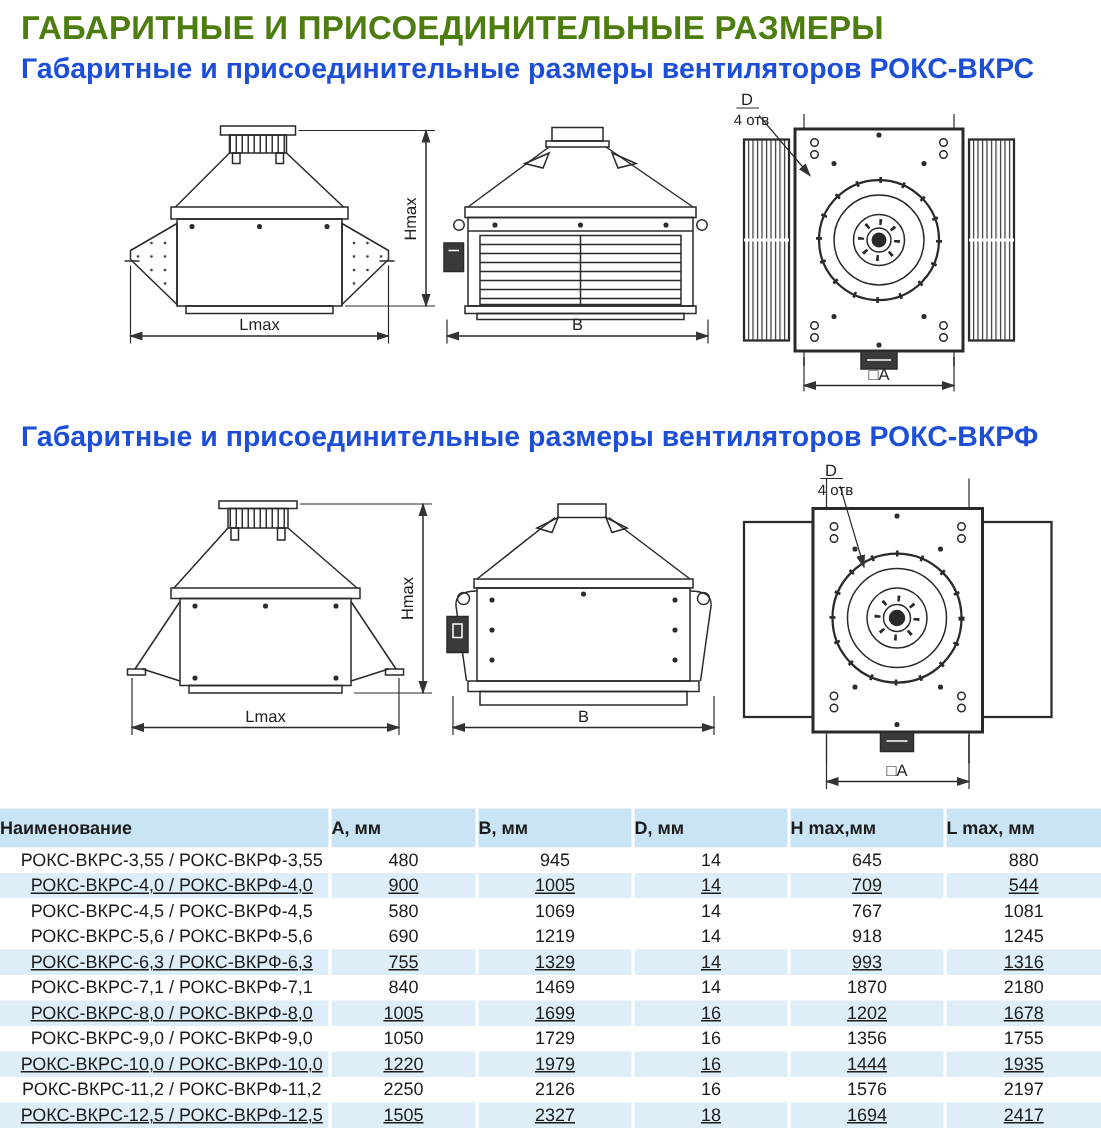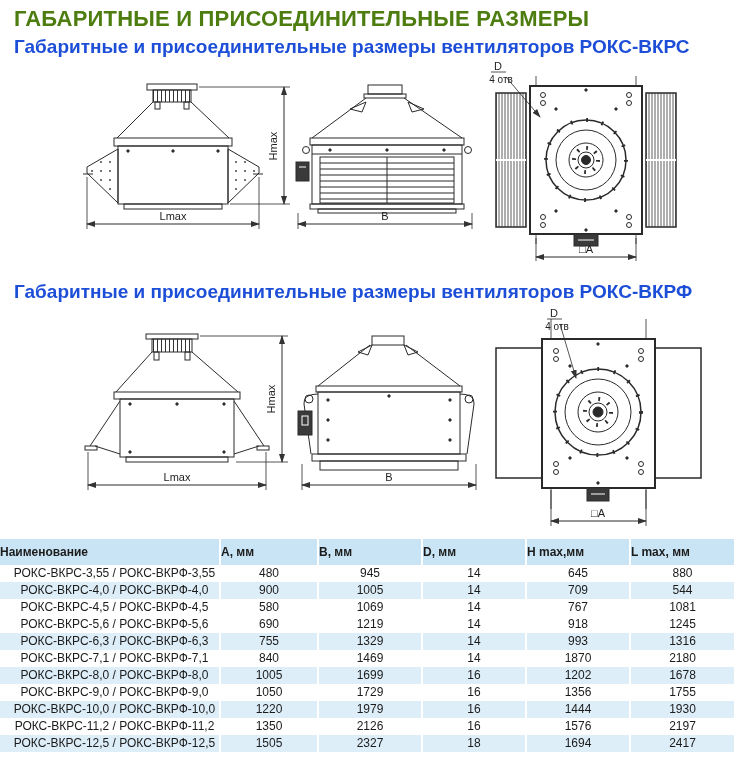--- a/index.html
+++ b/index.html
@@ -26,21 +26,21 @@
     font-size:12px;color:#1b1b1b;
   }
   table.dim th{
     background:#c9e5f5;height:26px;font-weight:bold;text-align:left;
     padding:0;vertical-align:middle;
   }
   table.dim td{
     height:17px;line-height:17px;text-align:center;padding:0;vertical-align:middle;
     background:#ffffff;
   }
-  table.dim tr.alt td{background:#ddeef9;}
+  table.dim tr.alt td{background:#ddeef9;text-decoration:underline;}
   table.dim th + th, table.dim td + td{border-left:2px solid #ffffff;}
   table.dim td.name{text-align:center;padding-left:10px;}
 </style>
 </head>
 <body>
 
 <h1 class="page-title">ГАБАРИТНЫЕ И ПРИСОЕДИНИТЕЛЬНЫЕ РАЗМЕРЫ</h1>
 <h2 class="section-title">Габаритные и присоединительные размеры вентиляторов РОКС-ВКРС</h2>
 
 <svg id="drawings-vkrs" class="draw" width="734" height="208" viewBox="0 0 734 208">
@@ -364,25 +364,25 @@
         <td>16</td>
         <td>1356</td>
         <td>1755</td>
       </tr>
       <tr class="alt">
         <td class="name">РОКС-ВКРС-10,0 / РОКС-ВКРФ-10,0</td>
         <td>1220</td>
         <td>1979</td>
         <td>16</td>
         <td>1444</td>
-        <td>1930</td>
+        <td>1935</td>
       </tr>
       <tr>
         <td class="name">РОКС-ВКРС-11,2 / РОКС-ВКРФ-11,2</td>
-        <td>1350</td>
+        <td>2250</td>
         <td>2126</td>
         <td>16</td>
         <td>1576</td>
         <td>2197</td>
       </tr>
       <tr class="alt">
         <td class="name">РОКС-ВКРС-12,5 / РОКС-ВКРФ-12,5</td>
         <td>1505</td>
         <td>2327</td>
         <td>18</td>

